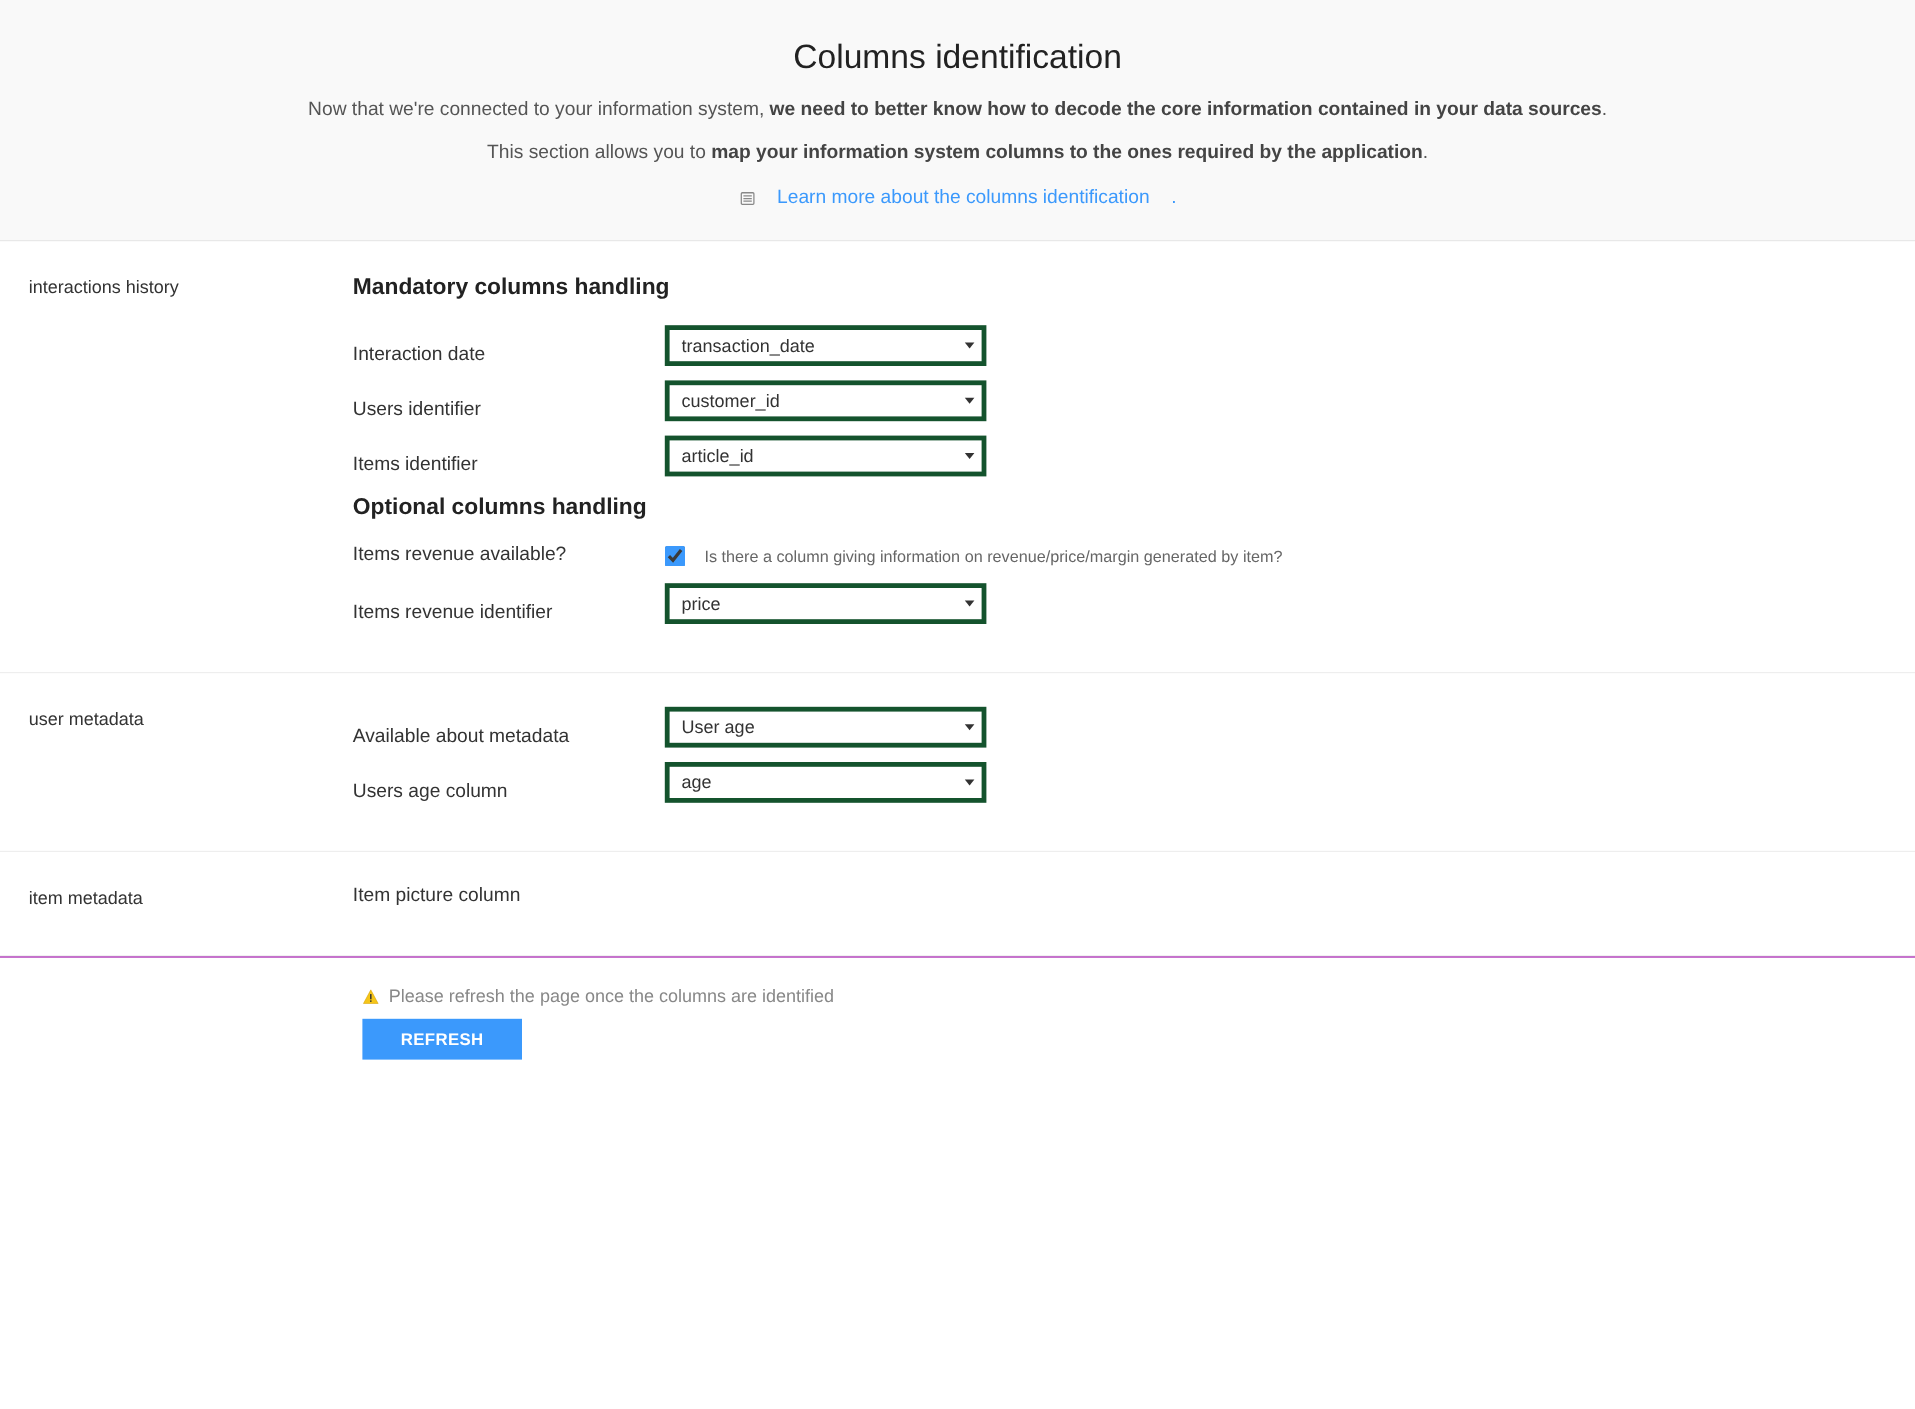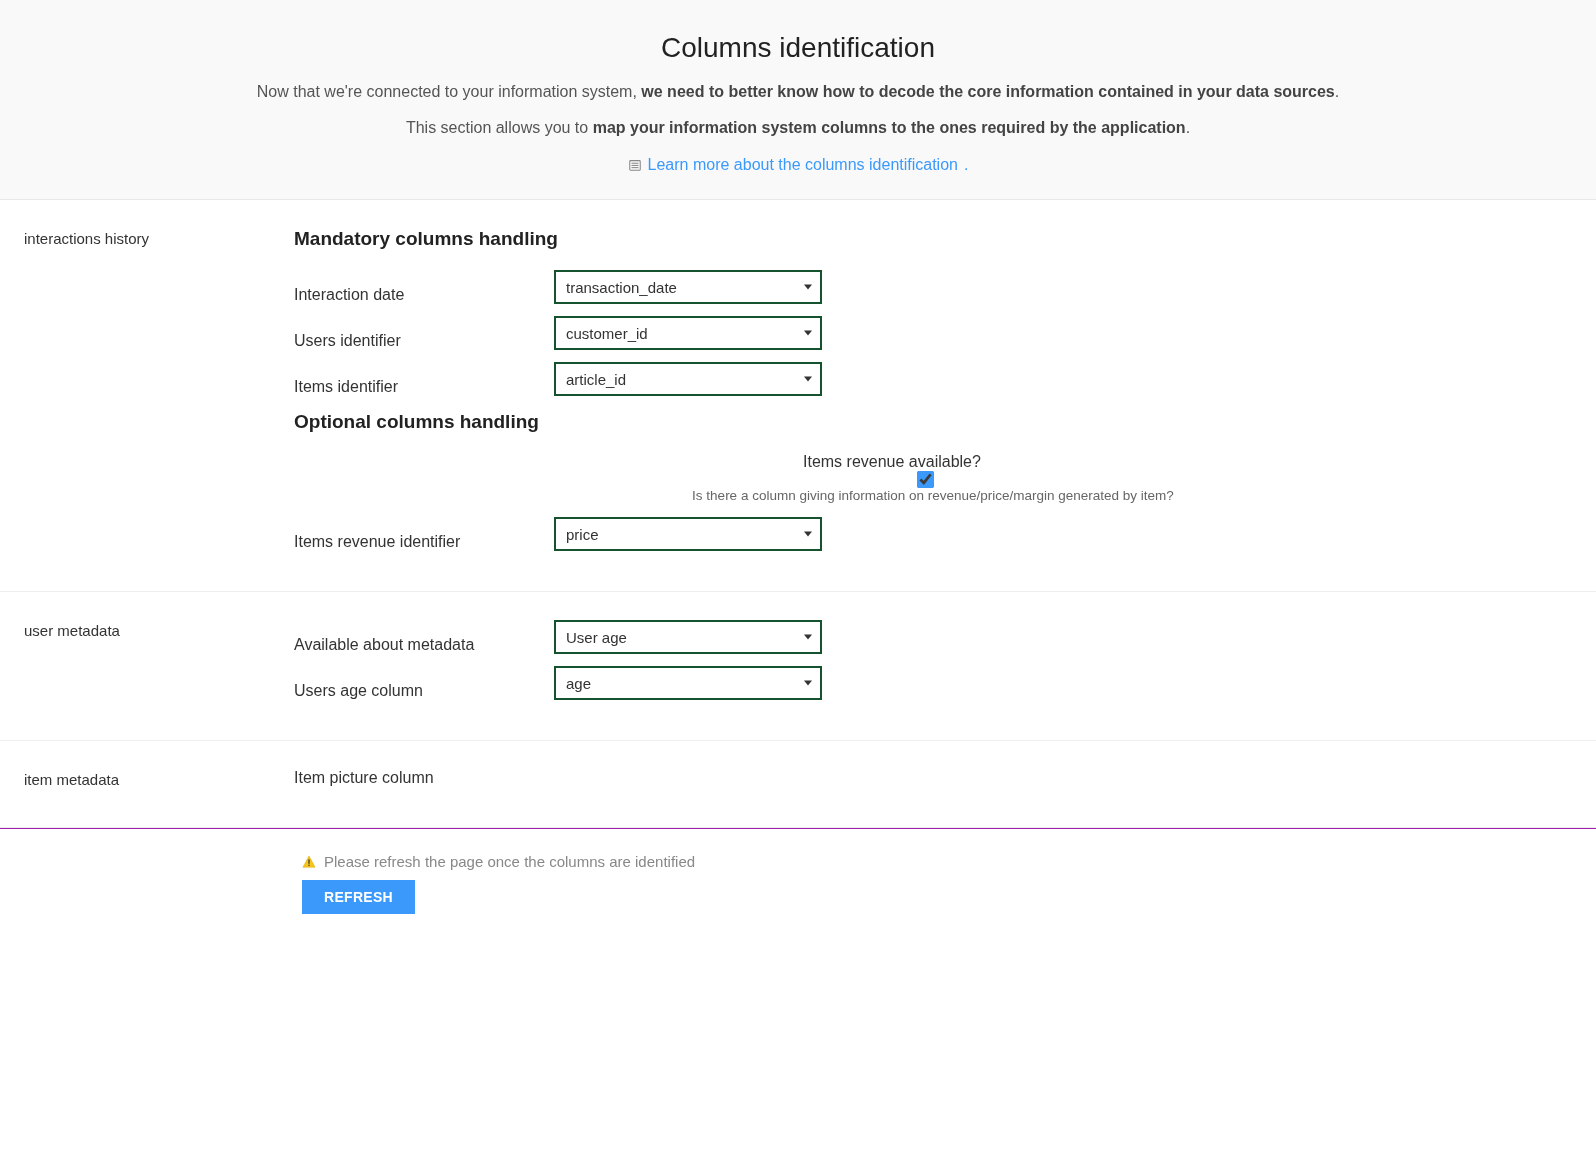--- a/index.html
+++ b/index.html
@@ -31,21 +31,21 @@
       line-height: 1.5;
       margin-bottom: 12px;
     }
     .header p strong {
       font-weight: 600;
       color: #444;
     }
     .doc-link {
       display: inline-flex;
       align-items: center;
-      gap: 6px;
+      gap: 18px;
       color: #3b99fc;
       text-decoration: none;
       font-size: 16px;
       margin-top: 4px;
     }
     .doc-icon {
       width: 14px;
       height: 14px;
       display: inline-flex;
     }
@@ -87,21 +87,21 @@
       color: #333;
       flex-shrink: 0;
     }
     .select-wrapper {
       position: relative;
       width: 268px;
     }
     .select-input {
       width: 100%;
       height: 34px;
-      border: 2px solid #14532d;
+      border: 4px solid #14532d;
       background: #fff;
       padding: 0 30px 0 10px;
       font-size: 15px;
       color: #333;
       font-family: inherit;
       cursor: pointer;
       appearance: none;
       -webkit-appearance: none;
     }
     .caret-down {
@@ -113,21 +113,20 @@
       width: 0;
       height: 0;
       border-left: 4px solid transparent;
       border-right: 4px solid transparent;
       border-top: 5px solid #333;
     }
     .checkbox-row {
       display: flex;
       align-items: center;
       margin-bottom: 14px;
-      flex-direction: column;
     }
     .checkbox {
       width: 17px;
       height: 17px;
       accent-color: #3b99fc;
       cursor: pointer;
       margin-right: 16px;
     }
     .checkbox-hint {
       font-size: 13.5px;
@@ -149,21 +148,21 @@
       display: inline-flex;
     }
     .warn-text {
       font-size: 15px;
       color: #888;
     }
     .refresh-btn {
       background: #3b99fc;
       color: #fff;
       border: none;
-      padding: 9px 22px;
+      padding: 9px 32px;
       font-size: 14px;
       font-weight: 600;
       letter-spacing: 0.3px;
       cursor: pointer;
       font-family: inherit;
     }
   </style>
 </head>
 <body>
 

